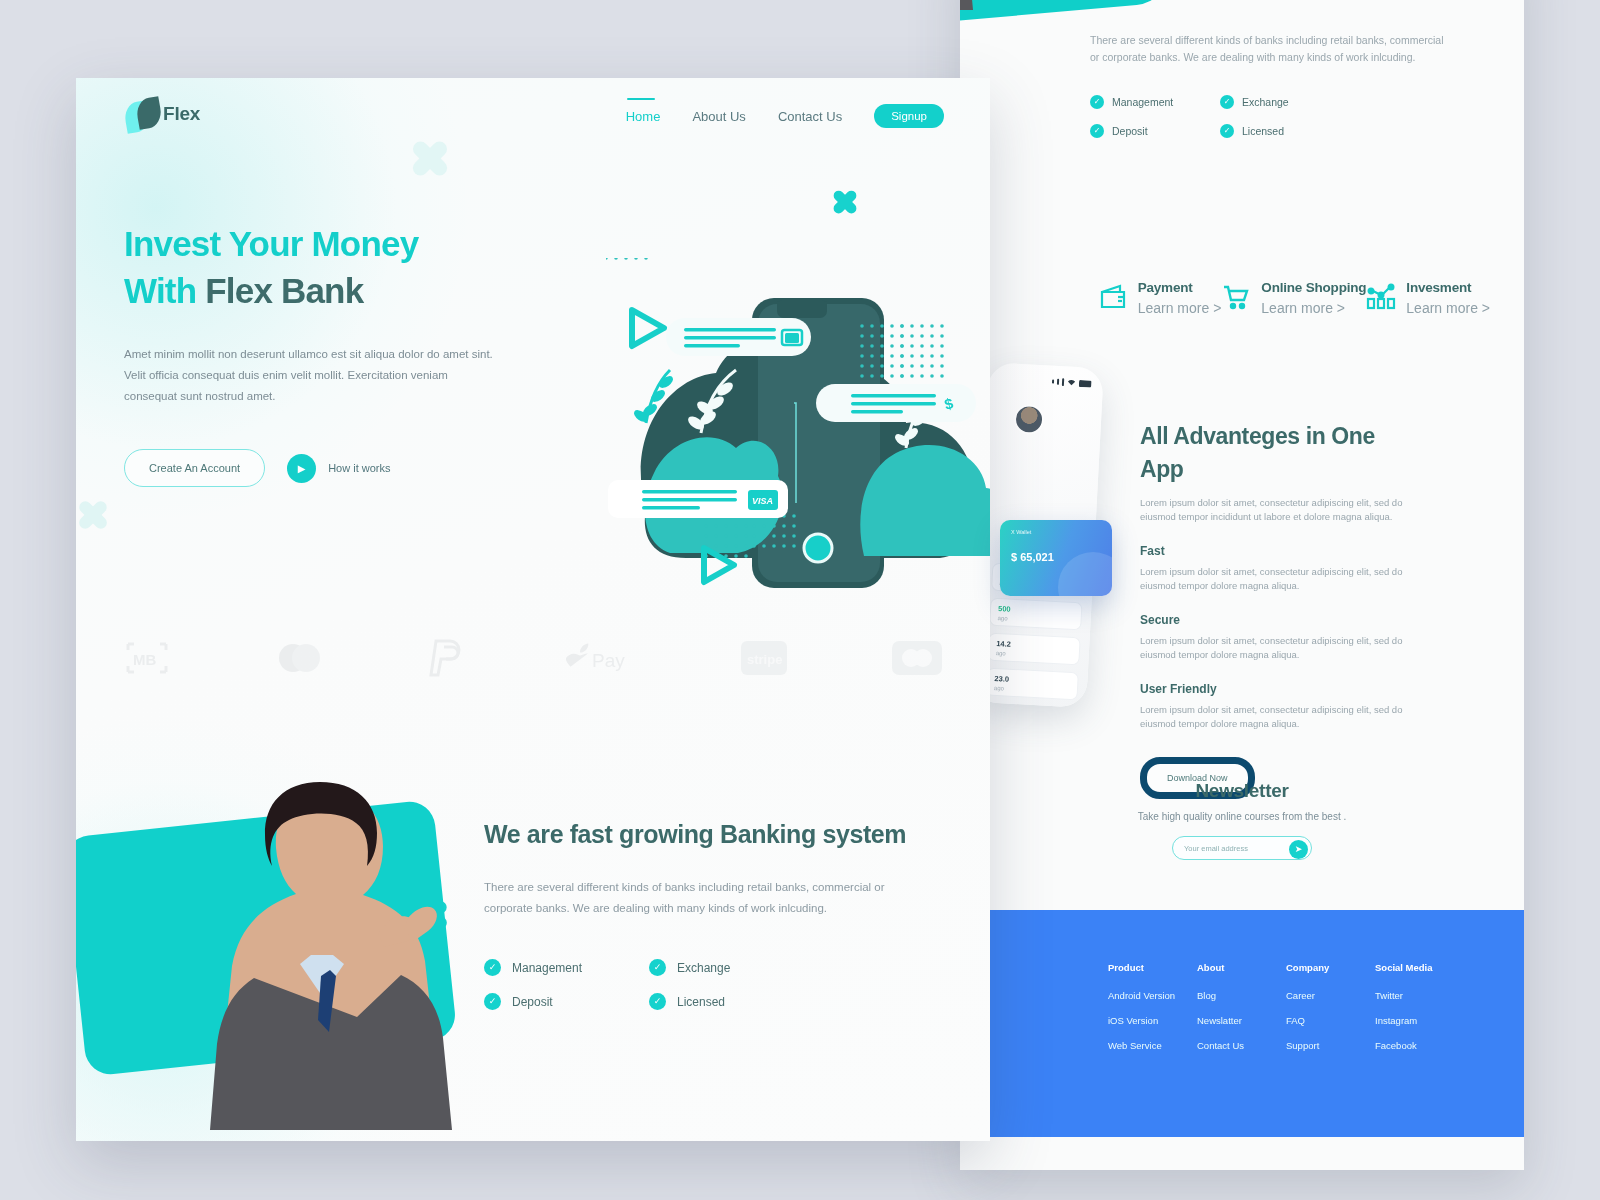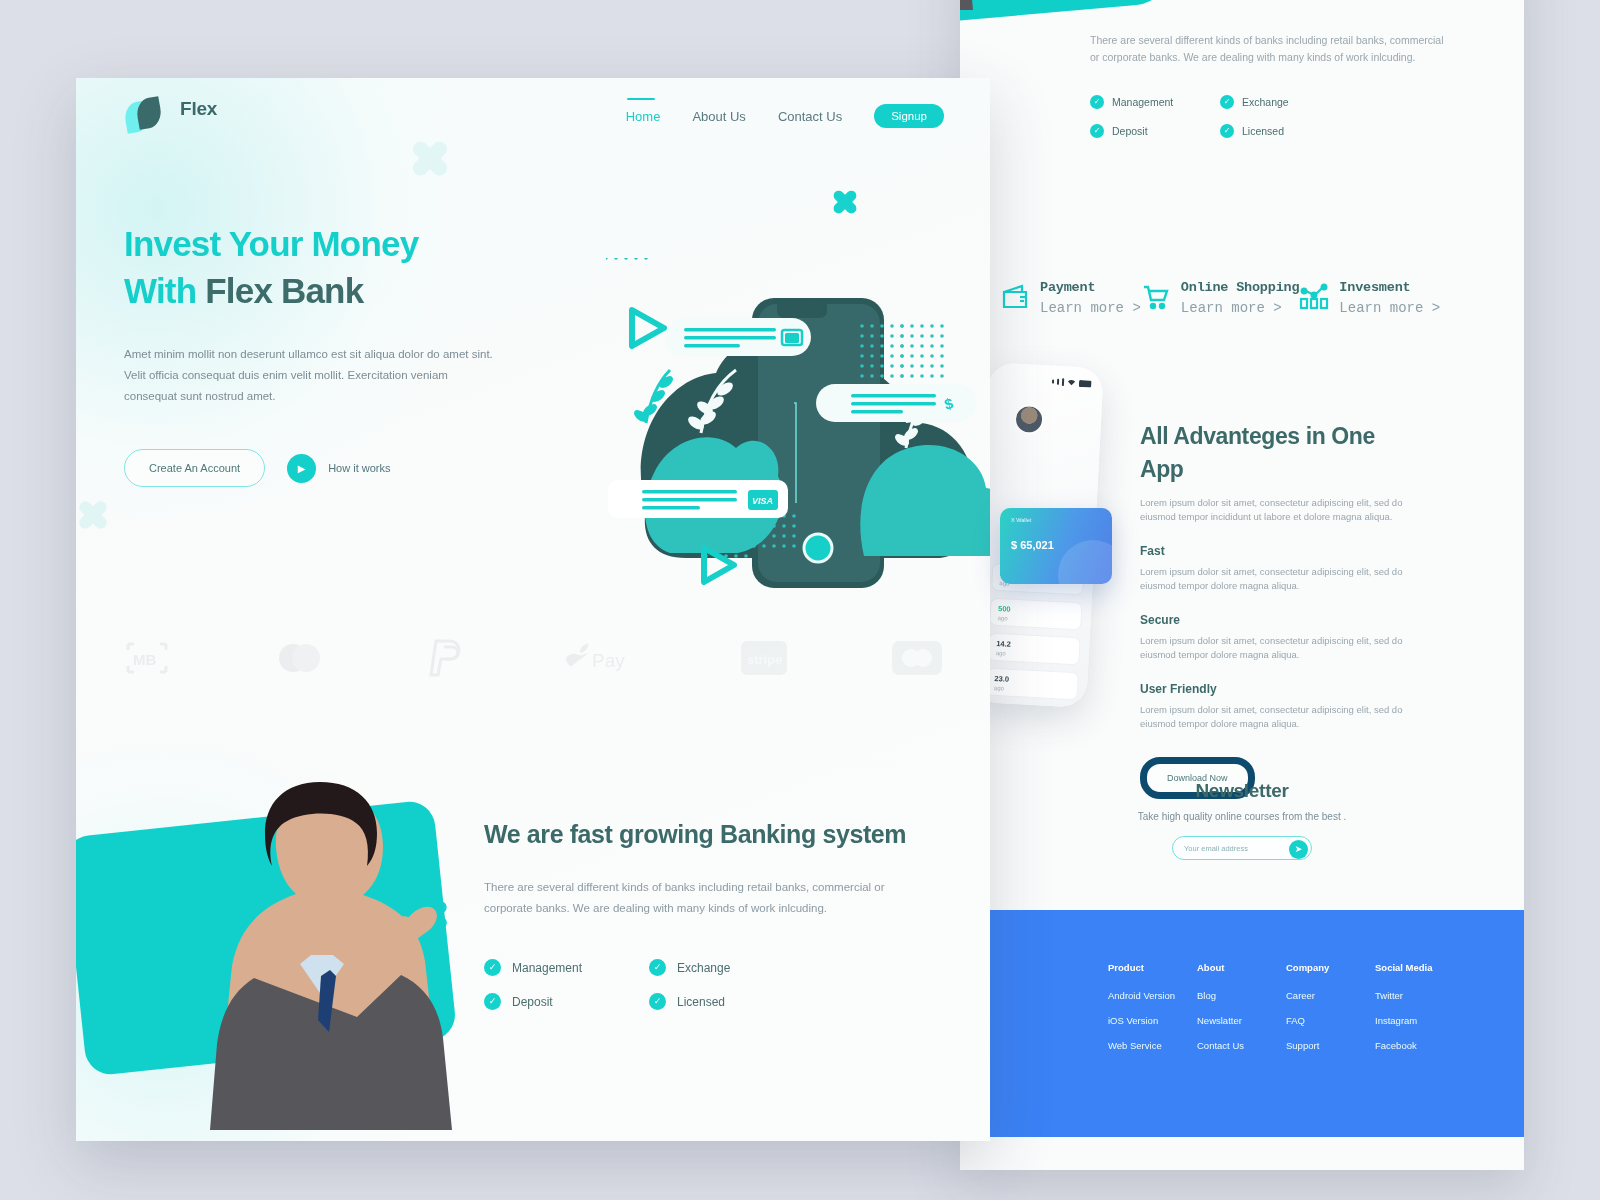--- a/index.html
+++ b/index.html
@@ -43,21 +43,21 @@
   .chk { display: flex; align-items: center; gap: 8px; font-size: 10.5px; color: #4b6f70; }
   .chk .dot {
     width: 14px; height: 14px; border-radius: 50%; background: #15d2cd;
     display: flex; align-items: center; justify-content: center;
     color: #fff; font-size: 8px; line-height: 1;
   }
 
   
   .services {
     position: absolute; left: 40px; top: 340px; width: 490px;
-    display: flex; justify-content: flex-start; font-family: Liberation Mono, monospace;
+    display: flex; justify-content: flex-end;
   }
   .svc { display: flex; gap: 10px; align-items: flex-start; }
   .svc-ic { width: 30px; height: 30px; color: #14cfca; flex: none; margin-top: 2px; }
   .svc-t { font-size: 13.5px; font-weight: 700; color: #3b6b6a; letter-spacing: -.2px; }
   .svc-l { font-size: 14px; color: #8fa0a8; margin-top: 5px; }
 
   
   .adv { position: absolute; left: 180px; top: 480px; width: 268px; }
   .adv h2 { font-size: 23px; font-weight: 700; color: #3c6a69; line-height: 33px; letter-spacing: -.4px; }
   .adv .lead { font-size: 9.5px; line-height: 14px; color: #9aa7ae; margin-top: 10px; }
@@ -87,21 +87,21 @@
   }
   .mock .more { position:absolute; left:34px; top:178px; font-size:7px; color:#17cdc9; }
   .tx-list { position: absolute; left: 14px; top: 200px; width: 92px; }
   .tx { height: 28px; margin-bottom: 7px; border: 1px solid #eef1f4; border-radius: 7px;
         padding: 5px 7px; background: #fff; }
   .tx .v { font-size: 7.5px; font-weight: 700; color: #2f4550; }
   .tx .a { font-size: 6px; color: #aab5bd; margin-top: 2px; }
   .tx.green .v { color: #23c08a; }
 
   .wallet-card {
-    position: absolute; left: 1000px; top: 508px;
+    position: absolute; left: 1000px; top: 520px;
     width: 112px; height: 76px; border-radius: 10px;
     background: linear-gradient(110deg,#2bd2c4 0%,#4d9ae8 55%,#4f7ee8 100%);
     box-shadow: 0 10px 26px rgba(50,90,160,.25);
     z-index: 6; color: #fff; padding: 9px 11px; overflow:hidden;
   }
   .wallet-card .wl { font-size: 5.5px; opacity: .88; }
   .wallet-card .wa { font-size: 11px; font-weight: 700; margin-top: 16px; }
   .wallet-card .blob {
     position:absolute; right:-16px; bottom:-26px; width:70px; height:70px;
     border-radius:50%; background: rgba(255,255,255,.13);
@@ -147,21 +147,21 @@
   .glow-tl {
     position:absolute; left:-230px; top:-180px; width:620px; height:620px; border-radius:50%;
     background: radial-gradient(circle, rgba(205,243,243,.85) 0%, rgba(240,251,251,.35) 55%, rgba(255,255,255,0) 72%);
   }
   .glow-bl {
     position:absolute; left:-190px; top:640px; width:560px; height:560px; border-radius:50%;
     background: radial-gradient(circle, rgba(211,245,245,.8) 0%, rgba(243,252,252,.3) 55%, rgba(255,255,255,0) 72%);
   }
 
   .nav { position: absolute; left: 0; top: 0; width: 100%; height: 72px; }
-  .logo { position: absolute; left: 49px; top: 20px; display: flex; gap: 17px; }
+  .logo { position: absolute; left: 49px; top: 20px; display: flex; align-items: center; gap: 0; }
   .logo-mark { position: relative; width: 38px; height: 32px; }
   .leaf {
     position:absolute; width:24px; height:30px; border-radius: 60% 0 60% 0;
   }
   .leaf.a { left:0; top:4px; background:#6ff0ee; transform: rotate(-10deg); }
   .leaf.b { left:12px; top:0; background:#3a6a69; transform: rotate(-10deg); }
   .logo-text { font-size: 19px; font-weight: 700; color: #3a6a69; letter-spacing: -.2px; }
 
   .navlinks { position: absolute; right: 46px; top: 26px; display: flex; align-items: center; gap: 32px; }
   .navlinks a { font-size: 13px; color: #5a7a80; text-decoration: none; position: relative; }

